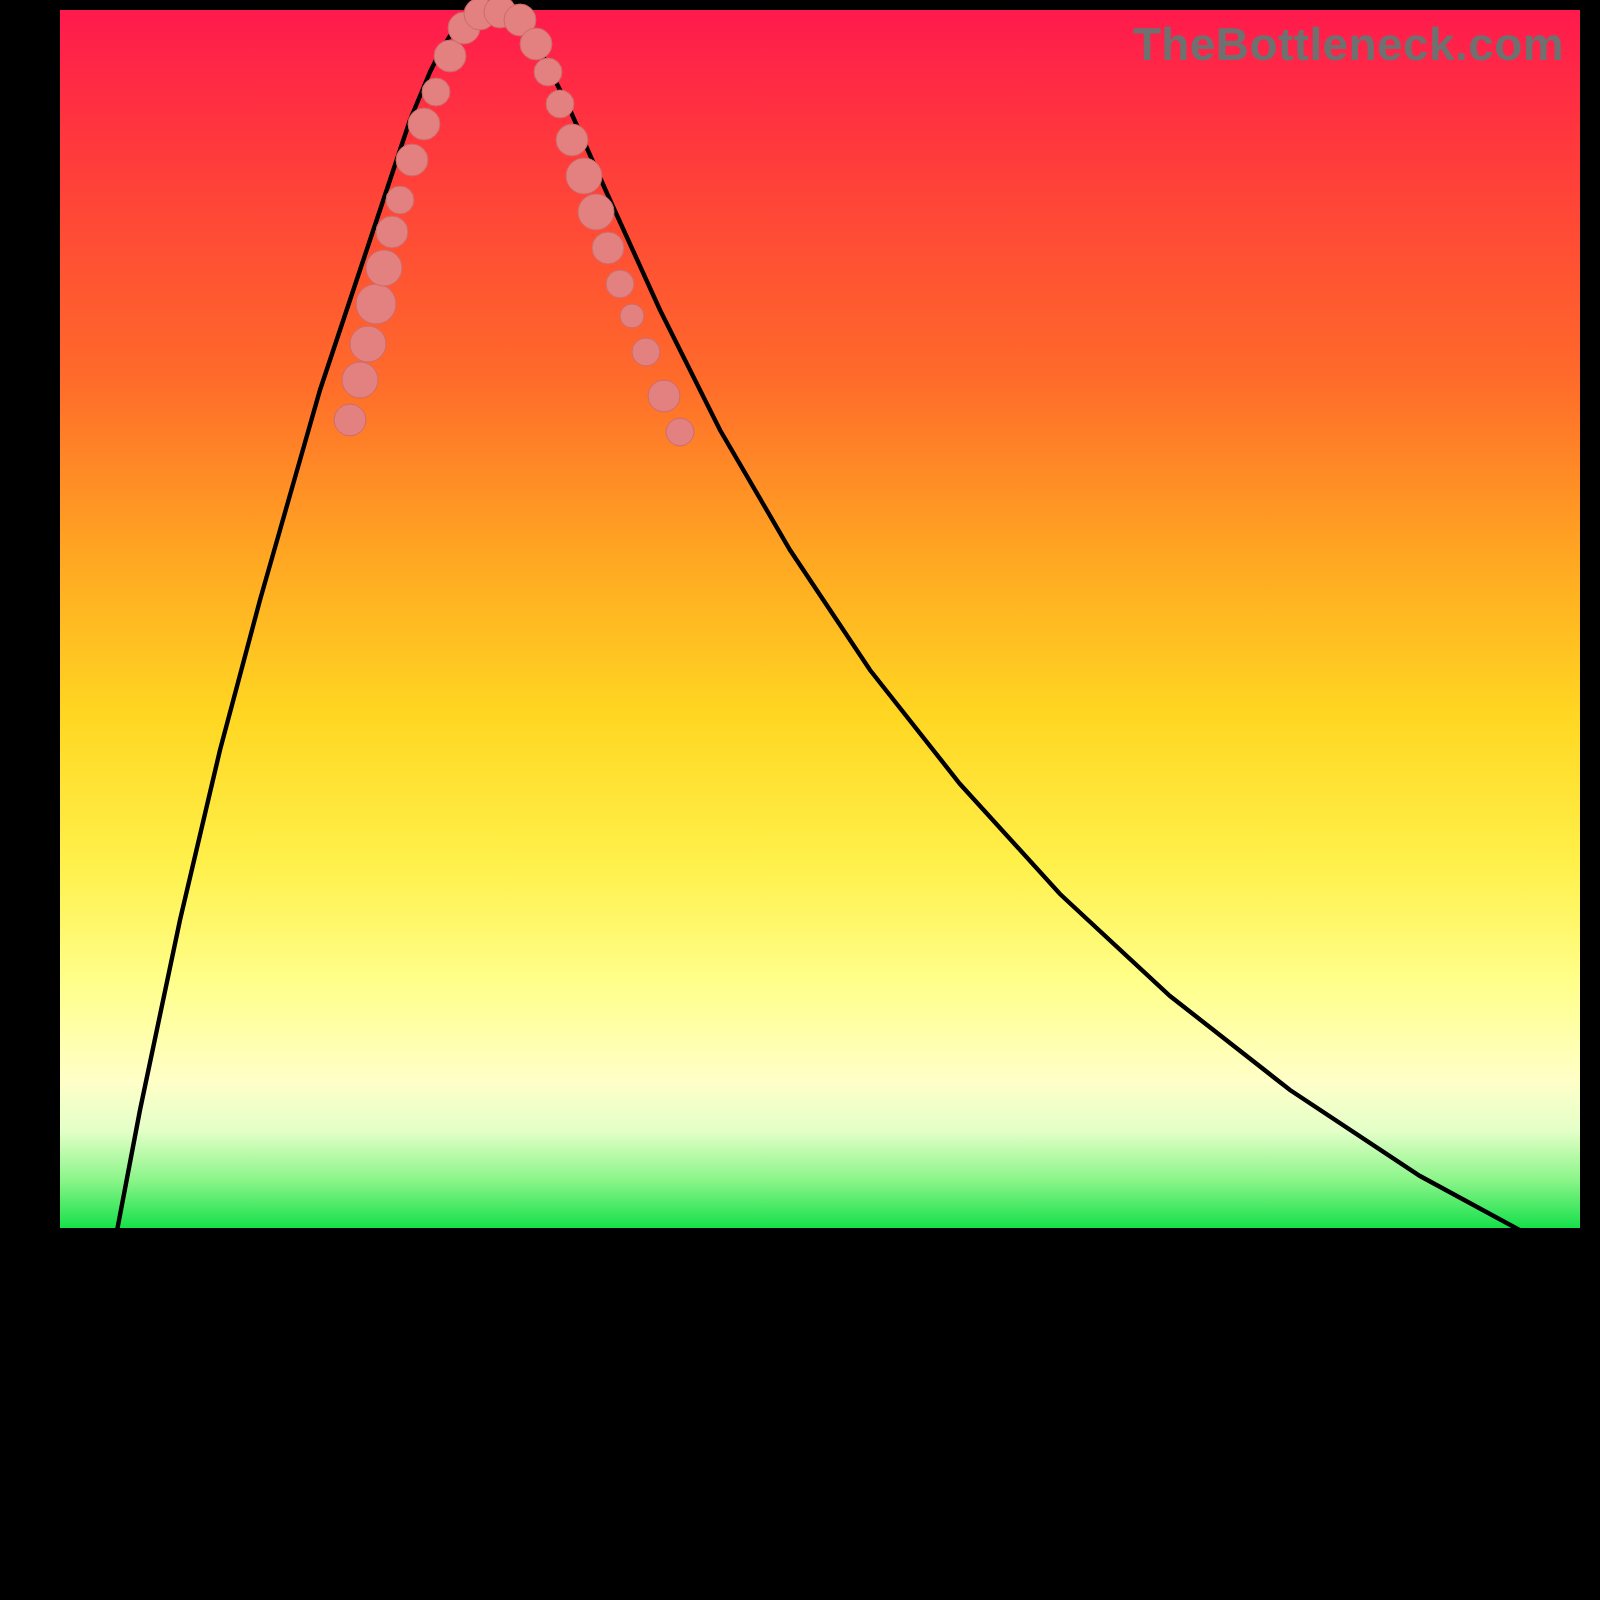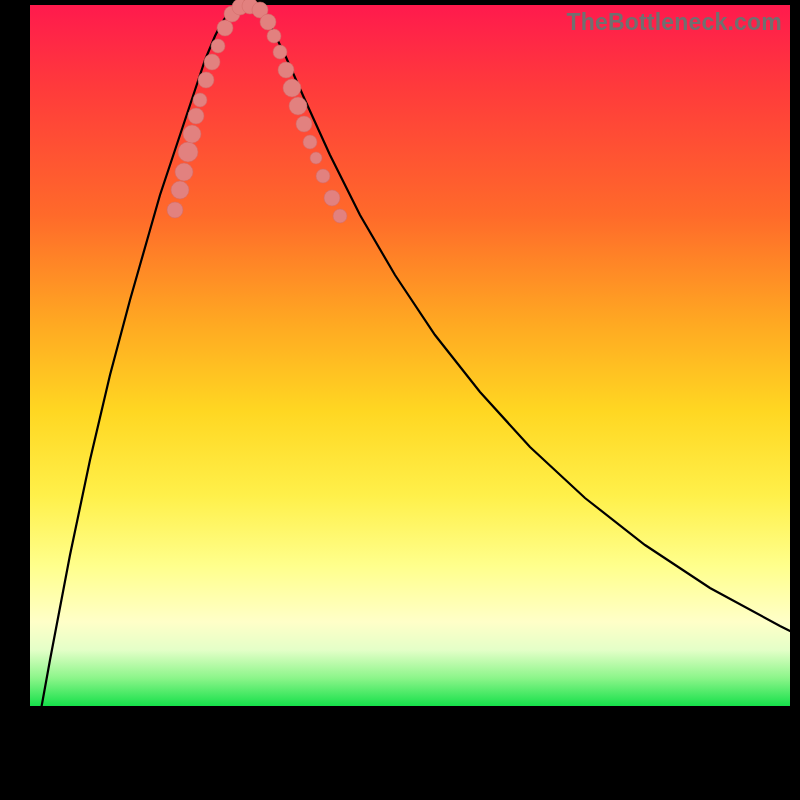--- a/index.html
+++ b/index.html
@@ -15,21 +15,21 @@
     position: relative;
     width: 800px;
     height: 800px;
     background: #000;
   }
   .plot {
     position: absolute;
     left: 30px;
     top: 5px;
     width: 760px;
-    height: 701px;
+    height: 609px;
     
     background: linear-gradient(to bottom,
       #ff1a4d 0%,
       #ff3b3b 12%,
       #ff6a2a 30%,
       #ffa722 45%,
       #ffd722 58%,
       #fff04a 70%,
       #ffff8c 80%,
       #ffffc8 88%,

